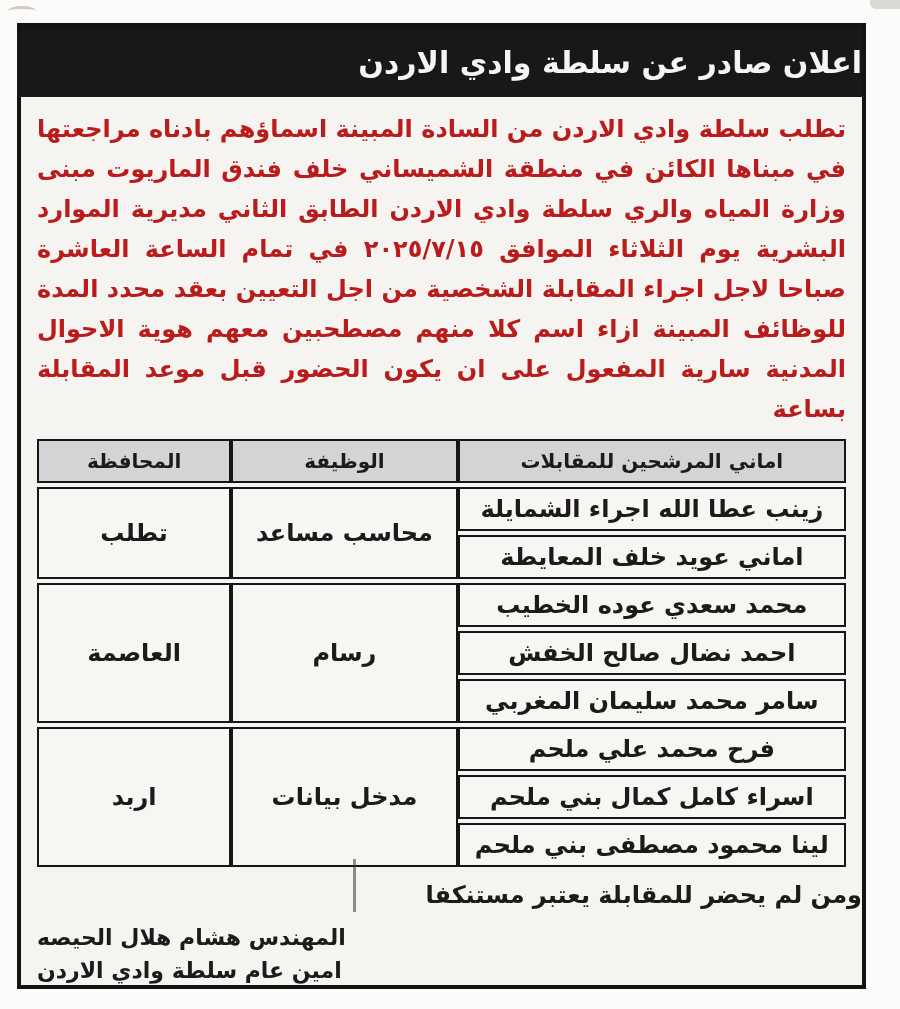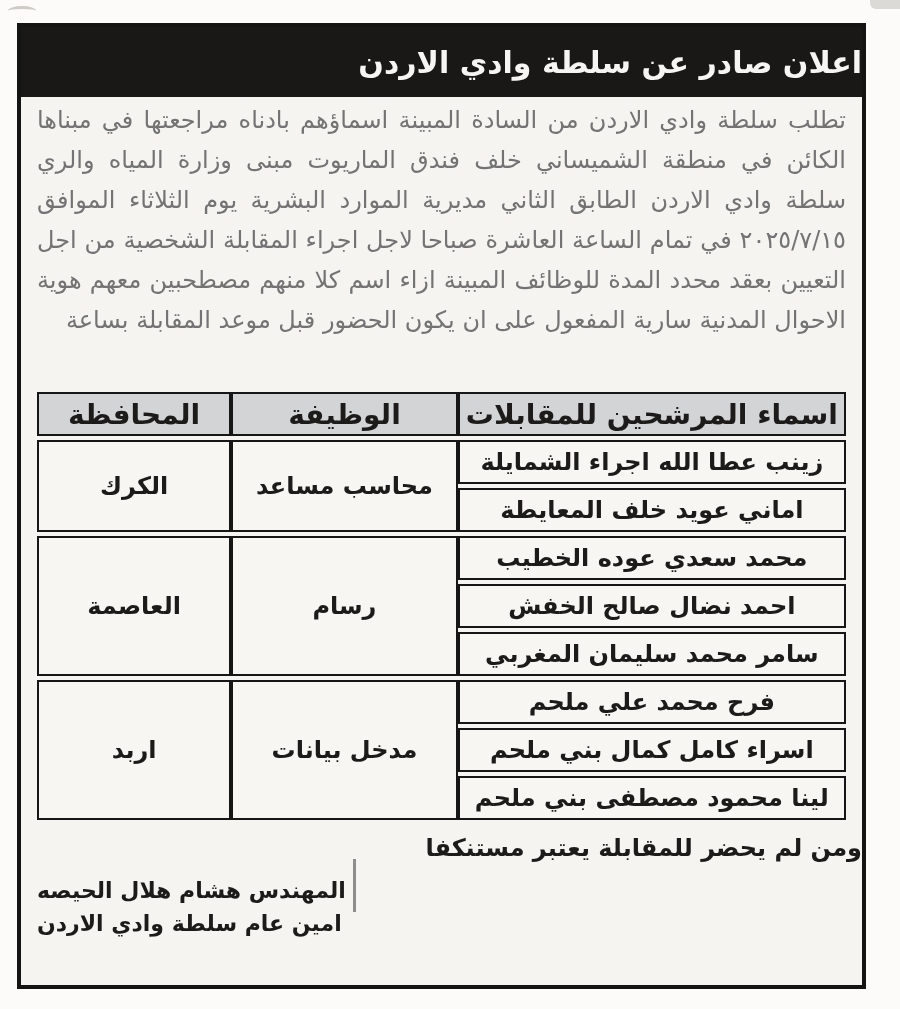--- a/index.html
+++ b/index.html
@@ -33,28 +33,28 @@
     align-items: center;
     justify-content: flex-start;
   }
   .ad-title {
     color: #f6f5f3;
     font-size: 30px;
     font-weight: bold;
     letter-spacing: 0.5px;
   }
   .body-paragraph {
-    margin: 3px 16px 0 16px;
+    margin: 12px 16px 0 16px;
     font-size: 24px;
-    font-weight: normal;
+    font-weight: bold;
     line-height: 40px;
     text-align: justify;
     text-align-last: right;
     min-height: 282px;
-    color: #737373;
+    color: #b91c1c;
   }
   .table-wrap {
     margin: 6px 16px 0 16px;
   }
   table.candidates {
     width: 100%;
     border-collapse: separate;
     border-spacing: 0 4px;
     table-layout: fixed;
   }
@@ -63,21 +63,21 @@
     border: 2px solid #161616;
     font-weight: bold;
     text-align: center;
     vertical-align: middle;
     height: 44px;
     padding: 2px 6px;
     box-sizing: border-box;
   }
   table.candidates th {
     background: #d3d4d6;
-    font-size: 28px;
+    font-size: 20px;
   }
   table.candidates td {
     background: #f8f6f3;
     font-size: 24px;
   }
   col.c-names { width: 48%; }
   col.c-position { width: 28%; }
   col.c-gov { width: 24%; }
   .no-show-note {
     margin-top: 10px;
@@ -143,29 +143,29 @@
 
   <div class="table-wrap">
     <table class="candidates" dir="rtl">
       <colgroup>
         <col class="c-names">
         <col class="c-position">
         <col class="c-gov">
       </colgroup>
       <tbody>
           <tr>
-        <th>اسماء المرشحين للمقابلات</th>
+        <th>اماني المرشحين للمقابلات</th>
         <th>الوظيفة</th>
         <th>المحافظة</th>
       </tr>
 
       <tr>
         <td>زينب عطا الله اجراء الشمايلة</td>
         <td rowspan="2">محاسب مساعد</td>
-        <td rowspan="2">الكرك</td>
+        <td rowspan="2">تطلب</td>
       </tr>
       <tr>
         <td>اماني عويد خلف المعايطة</td>
       </tr>
 
       <tr>
         <td>محمد سعدي عوده الخطيب</td>
         <td rowspan="3">رسام</td>
         <td rowspan="3">العاصمة</td>
       </tr>

